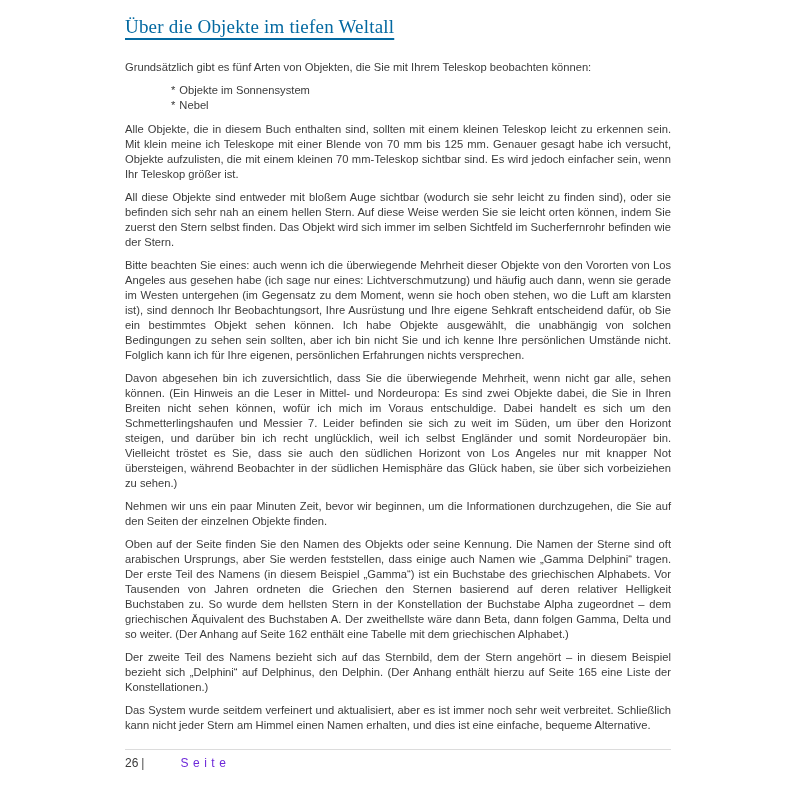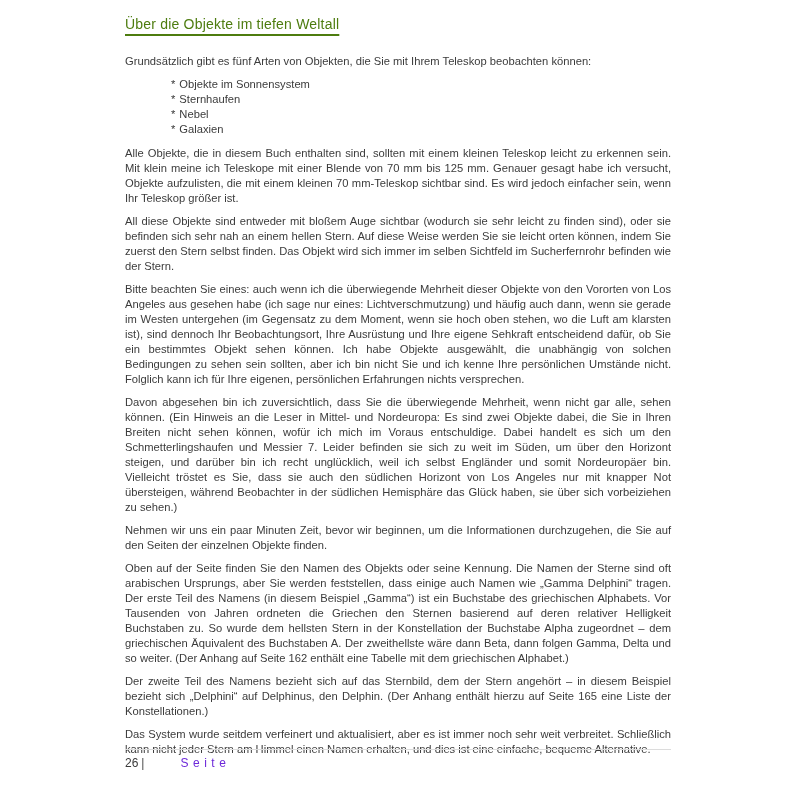--- a/index.html
+++ b/index.html
@@ -17,28 +17,29 @@
     height: 800px;
     background: #ffffff;
   }
   .content {
     position: absolute;
     left: 125px;
     top: 16px;
     width: 546px;
   }
   h1.title {
-    font-size: 14px;
+    font-size: 19px;
     font-weight: 400;
-    color: #4d7c0f;
+    color: #0369a1;
     margin: 0 0 11px 0;
     letter-spacing: 0.2px;
     text-decoration: underline;
     text-decoration-thickness: 1.5px;
     text-underline-offset: 5px;
+    font-family: Liberation Serif, serif;
   }
   p.body-par {
     font-size: 11.2px;
     line-height: 15px;
     color: #3b3b3b;
     text-align: justify;
     margin: 0 0 8px 0;
   }
   p.intro {
     text-align: left;
@@ -89,23 +90,21 @@
 
 <div class="page">
   <div class="content">
 
     <h1 class="title">Über die Objekte im tiefen Weltall</h1>
 
     <p class="body-par intro">Grundsätzlich gibt es fünf Arten von Objekten, die Sie mit Ihrem Teleskop beobachten können:</p>
 
     <ul class="obj-list">
       <li><span class="bullet">*</span><span>Objekte im Sonnensystem</span></li>
-      <li><span class="bullet">*</span><span>Sternhaufen</span></li>
       <li><span class="bullet">*</span><span>Nebel</span></li>
-      <li><span class="bullet">*</span><span>Galaxien</span></li>
     </ul>
 
     <p class="body-par">Alle Objekte, die in diesem Buch enthalten sind, sollten mit einem kleinen Teleskop leicht zu erkennen sein. Mit klein meine ich Teleskope mit einer Blende von 70 mm bis 125 mm. Genauer gesagt habe ich versucht, Objekte aufzulisten, die mit einem kleinen 70 mm-Teleskop sichtbar sind. Es wird jedoch einfacher sein, wenn Ihr Teleskop größer ist.</p>
     <p class="body-par">All diese Objekte sind entweder mit bloßem Auge sichtbar (wodurch sie sehr leicht zu finden sind), oder sie befinden sich sehr nah an einem hellen Stern. Auf diese Weise werden Sie sie leicht orten können, indem Sie zuerst den Stern selbst finden. Das Objekt wird sich immer im selben Sichtfeld im Sucherfernrohr befinden wie der Stern.</p>
     <p class="body-par">Bitte beachten Sie eines: auch wenn ich die überwiegende Mehrheit dieser Objekte von den Vororten von Los Angeles aus gesehen habe (ich sage nur eines: Lichtverschmutzung) und häufig auch dann, wenn sie gerade im Westen untergehen (im Gegensatz zu dem Moment, wenn sie hoch oben stehen, wo die Luft am klarsten ist), sind dennoch Ihr Beobachtungsort, Ihre Ausrüstung und Ihre eigene Sehkraft entscheidend dafür, ob Sie ein bestimmtes Objekt sehen können. Ich habe Objekte ausgewählt, die unabhängig von solchen Bedingungen zu sehen sein sollten, aber ich bin nicht Sie und ich kenne Ihre persönlichen Umstände nicht. Folglich kann ich für Ihre eigenen, persönlichen Erfahrungen nichts versprechen.</p>
     <p class="body-par">Davon abgesehen bin ich zuversichtlich, dass Sie die überwiegende Mehrheit, wenn nicht gar alle, sehen können. (Ein Hinweis an die Leser in Mittel- und Nordeuropa: Es sind zwei Objekte dabei, die Sie in Ihren Breiten nicht sehen können, wofür ich mich im Voraus entschuldige. Dabei handelt es sich um den Schmetterlingshaufen und Messier 7. Leider befinden sie sich zu weit im Süden, um über den Horizont steigen, und darüber bin ich recht unglücklich, weil ich selbst Engländer und somit Nordeuropäer bin. Vielleicht tröstet es Sie, dass sie auch den südlichen Horizont von Los Angeles nur mit knapper Not übersteigen, während Beobachter in der südlichen Hemisphäre das Glück haben, sie über sich vorbeiziehen zu sehen.)</p>
     <p class="body-par">Nehmen wir uns ein paar Minuten Zeit, bevor wir beginnen, um die Informationen durchzugehen, die Sie auf den Seiten der einzelnen Objekte finden.</p>
     <p class="body-par">Oben auf der Seite finden Sie den Namen des Objekts oder seine Kennung. Die Namen der Sterne sind oft arabischen Ursprungs, aber Sie werden feststellen, dass einige auch Namen wie „Gamma Delphini“ tragen. Der erste Teil des Namens (in diesem Beispiel „Gamma“) ist ein Buchstabe des griechischen Alphabets. Vor Tausenden von Jahren ordneten die Griechen den Sternen basierend auf deren relativer Helligkeit Buchstaben zu. So wurde dem hellsten Stern in der Konstellation der Buchstabe Alpha zugeordnet – dem griechischen Äquivalent des Buchstaben A. Der zweithellste wäre dann Beta, dann folgen Gamma, Delta und so weiter. (Der Anhang auf Seite 162 enthält eine Tabelle mit dem griechischen Alphabet.)</p>
     <p class="body-par">Der zweite Teil des Namens bezieht sich auf das Sternbild, dem der Stern angehört – in diesem Beispiel bezieht sich „Delphini“ auf Delphinus, den Delphin. (Der Anhang enthält hierzu auf Seite 165 eine Liste der Konstellationen.)</p>
     <p class="body-par">Das System wurde seitdem verfeinert und aktualisiert, aber es ist immer noch sehr weit verbreitet. Schließlich kann nicht jeder Stern am Himmel einen Namen erhalten, und dies ist eine einfache, bequeme Alternative.</p>

